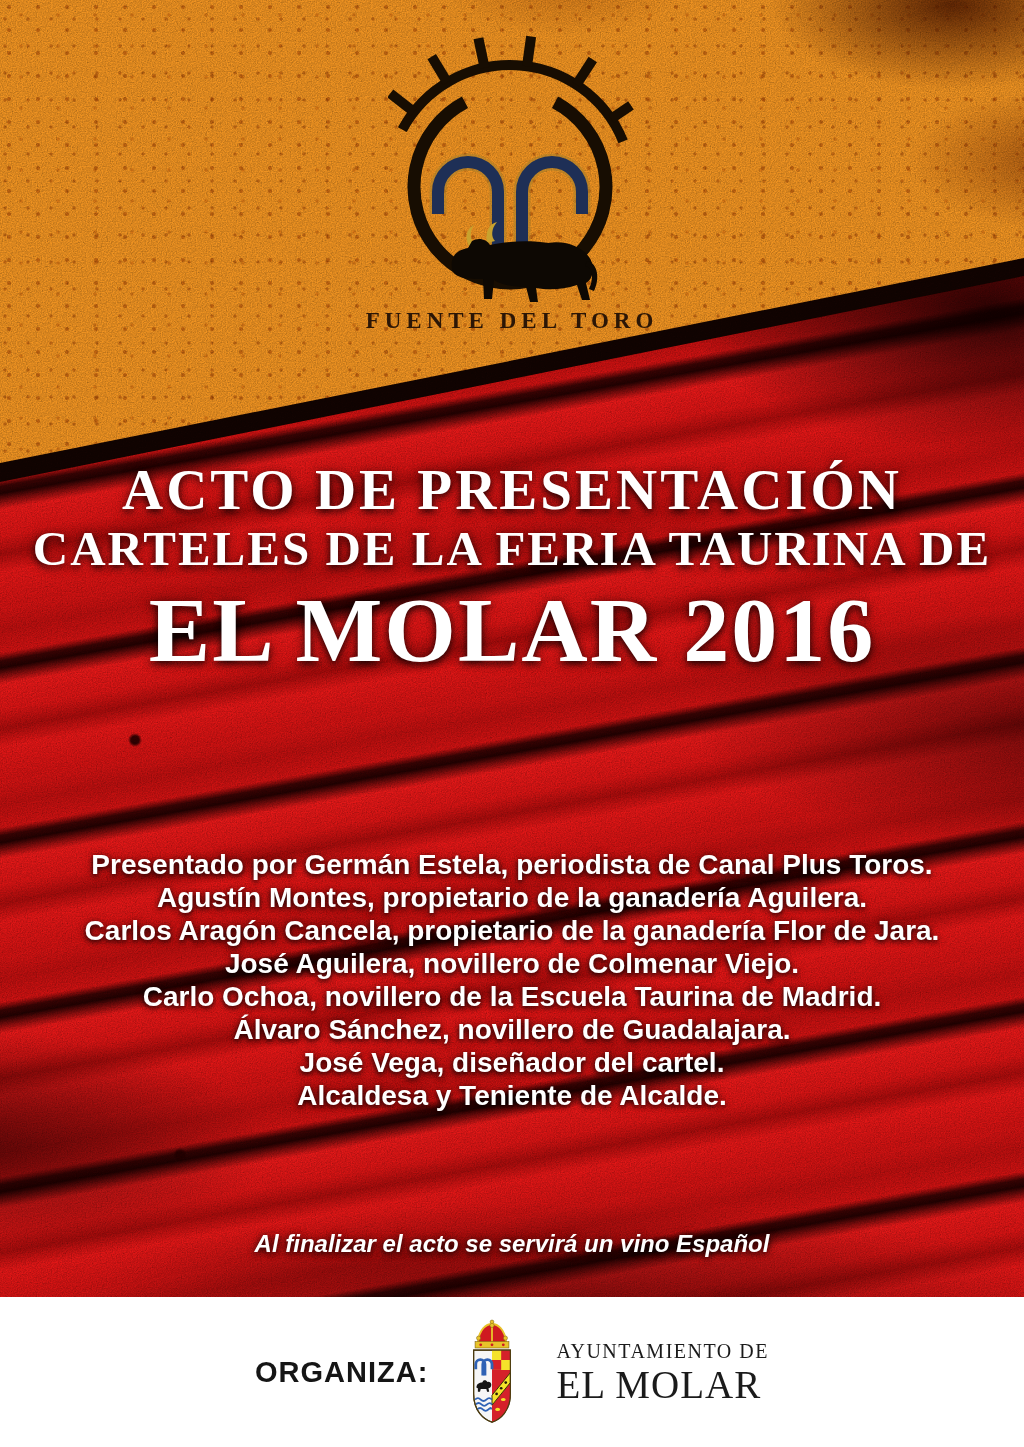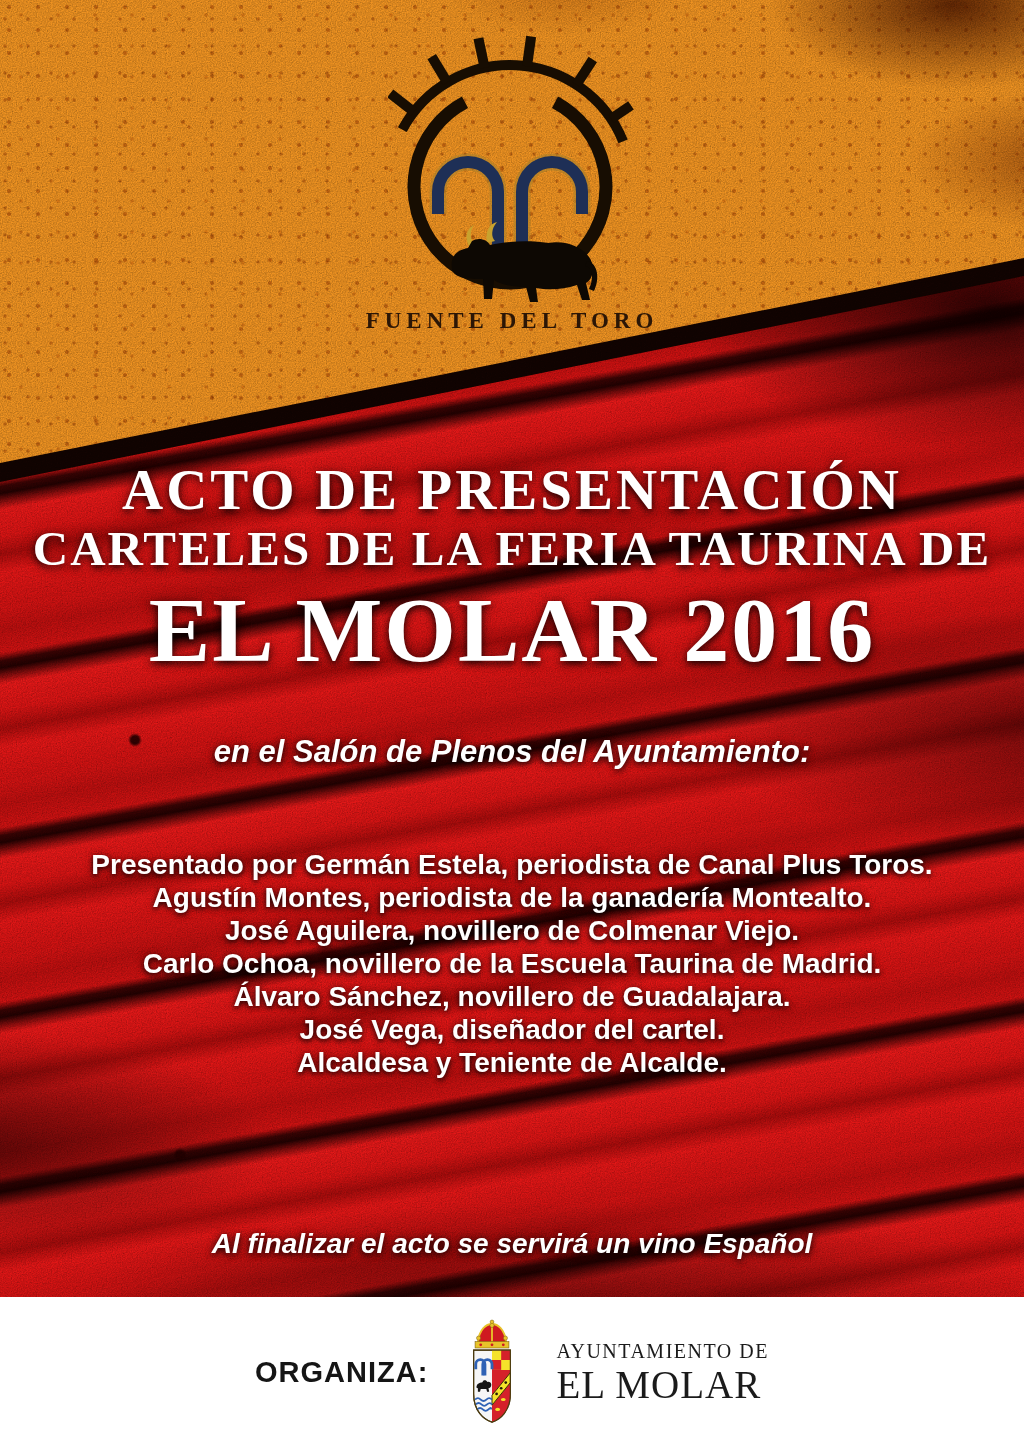--- a/index.html
+++ b/index.html
@@ -78,21 +78,21 @@
     font-size:31px;line-height:45px;
     text-shadow:0 2px 6px rgba(0,0,0,.85), 0 0 10px rgba(0,0,0,.4);}
   .when div{white-space:nowrap;}
   
   .people{position:absolute;z-index:4;top:848px;left:0;width:100%;text-align:center;
     color:#fff;font-weight:700;font-size:28px;line-height:33px;
     text-shadow:0 2px 5px rgba(0,0,0,.85), 0 0 8px rgba(0,0,0,.4);}
   .people div{white-space:nowrap;}
   
   .closing{position:absolute;z-index:4;top:1224px;left:0;width:100%;text-align:center;
-    color:#fff;font-style:italic;font-weight:700;font-size:28px;line-height:40px;
+    color:#fff;font-style:italic;font-weight:700;font-size:24px;line-height:40px;
     text-shadow:0 2px 6px rgba(0,0,0,.85), 0 0 10px rgba(0,0,0,.4);white-space:nowrap;}
   
   .footer{position:absolute;z-index:5;left:0;top:1297px;width:1024px;height:150px;
     background:#ffffff;display:flex;align-items:center;justify-content:center;gap:40px;}
   .organiza{font-weight:700;font-size:29px;letter-spacing:1px;color:#151515;white-space:nowrap;}
   .arms{flex:0 0 auto;}
   .org-name{font-family:"Liberation Serif", serif;color:#1b1b1b;text-align:left;line-height:1;}
   .org-top{font-size:20px;letter-spacing:1.5px;white-space:nowrap;}
   .org-bottom{font-size:39px;letter-spacing:1px;margin-top:4px;white-space:nowrap;}
 </style>
@@ -150,26 +150,26 @@
     <div class="logo-text">FUENTE DEL TORO</div>
   </div>
 
   <h1 class="title" style="margin:0;font-weight:700;">
     <div class="t1">ACTO DE PRESENTACIÓN</div>
     <div class="t2">CARTELES DE LA FERIA TAURINA DE</div>
     <div class="t3">EL MOLAR 2016</div>
   </h1>
 
   <div class="when">
-    <div>en el Salón de Plenos del Ayuntamiento:</div>
   </div>
 
   <div class="people">
     <div>Presentado por Germán Estela, periodista de Canal Plus Toros.</div>
-    <div>Agustín Montes, periodista de la ganadería  Montealto.</div>
+    <div>Agustín Montes, propietario de la ganadería  Aguilera.</div>
+    <div>Carlos Aragón Cancela, propietario de la ganadería Flor de Jara.</div>
     <div>José Aguilera, novillero de Colmenar Viejo.</div>
     <div>Carlo Ochoa, novillero de la Escuela Taurina de Madrid.</div>
     <div>Álvaro Sánchez, novillero de Guadalajara.</div>
     <div>José Vega, diseñador del cartel.</div>
     <div>Alcaldesa y Teniente de Alcalde.</div>
   </div>
 
   <div class="closing">Al finalizar el acto se servirá un vino Español</div>
 
   <div class="footer">

